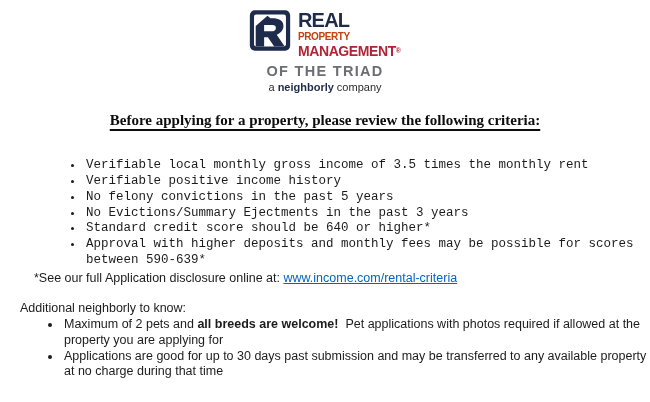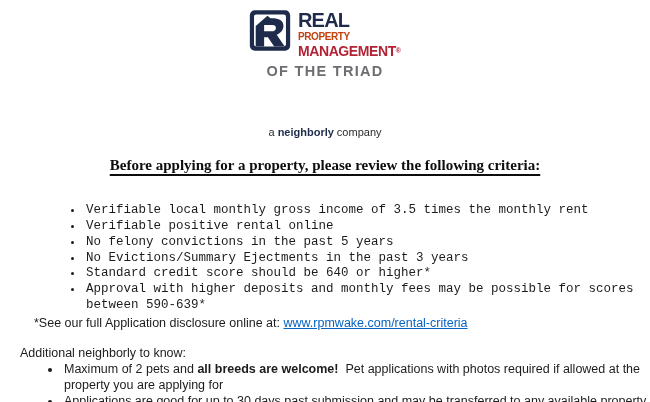--- a/index.html
+++ b/index.html
@@ -14,21 +14,21 @@
   .logo{display:flex;flex-direction:column;align-items:center;}
   .logo-top{display:flex;align-items:flex-start;gap:7px;}
   .logo-icon{width:42px;height:45px;flex:0 0 auto;}
   .logo-text{display:flex;flex-direction:column;align-items:flex-start;line-height:1;padding-top:2px;}
   .brand-real{font-size:20px;font-weight:bold;color:#1e2b4a;letter-spacing:-0.8px;}
   .brand-prop{font-size:10px;font-weight:bold;color:#c2410c;letter-spacing:-0.4px;margin-top:2px;}
   .brand-mgmt{font-size:14px;font-weight:bold;color:#b22335;letter-spacing:-0.4px;margin-top:2px;}
   .reg{font-size:7px;vertical-align:3px;letter-spacing:0;}
   .franchise{font-size:14.5px;font-weight:bold;color:#6d6e71;letter-spacing:1.3px;margin-top:5px;}
   .tagline{font-size:11px;color:#2b2b2b;margin-top:2px;display:flex;gap:3px;align-items:baseline;}
-  .tagline .nbly{font-weight:bold;color:#1e2b4a;margin-top:45px;}
+  .tagline .nbly{font-weight:bold;color:#1e2b4a;}
 
   
   .title{
     font-family:"Liberation Serif",serif;
     font-size:15px;font-weight:bold;color:#0d0d0d;
     text-align:center;line-height:1.42;
     text-decoration:underline;text-decoration-thickness:2px;text-underline-offset:4px;
     margin:17px auto 0;max-width:555px;
   }
 
@@ -69,28 +69,28 @@
       <span>a</span>
       <span class="nbly">neighborly</span>
       <span>company</span>
     </div>
   </header>
 
   <h1 class="title">Before applying for a property, please review the following criteria:</h1>
 
   <ul class="criteria bodytext">
     <li>Verifiable local monthly gross income of 3.5 times the monthly rent</li>
-    <li>Verifiable positive rental online</li>
+    <li>Verifiable positive income history</li>
     <li>No felony convictions in the past 5 years</li>
     <li>No Evictions/Summary Ejectments in the past 3 years</li>
     <li>Standard credit score should be 640 or higher*</li>
     <li>Approval with higher deposits and monthly fees may be possible for scores between 590-639*</li>
   </ul>
 
-  <p class="footnote bodytext"><span>*See our full Application disclosure online at: </span><a class="link" href="#">www.rpmwake.com/rental-criteria</a></p>
+  <p class="footnote bodytext"><span>*See our full Application disclosure online at: </span><a class="link" href="#">www.income.com/rental-criteria</a></p>
 
   <p class="additional-intro bodytext">Additional neighborly to know:</p>
 
   <ul class="additional bodytext">
     <li class="rich"><span>Maximum of 2 pets and </span><b>all breeds are welcome!</b><span>  Pet applications with photos required if allowed at the property you are applying for</span></li>
     <li>Applications are good for up to 30 days past submission and may be transferred to any available property at no charge during that time</li>
   </ul>
 
 </div>
 

